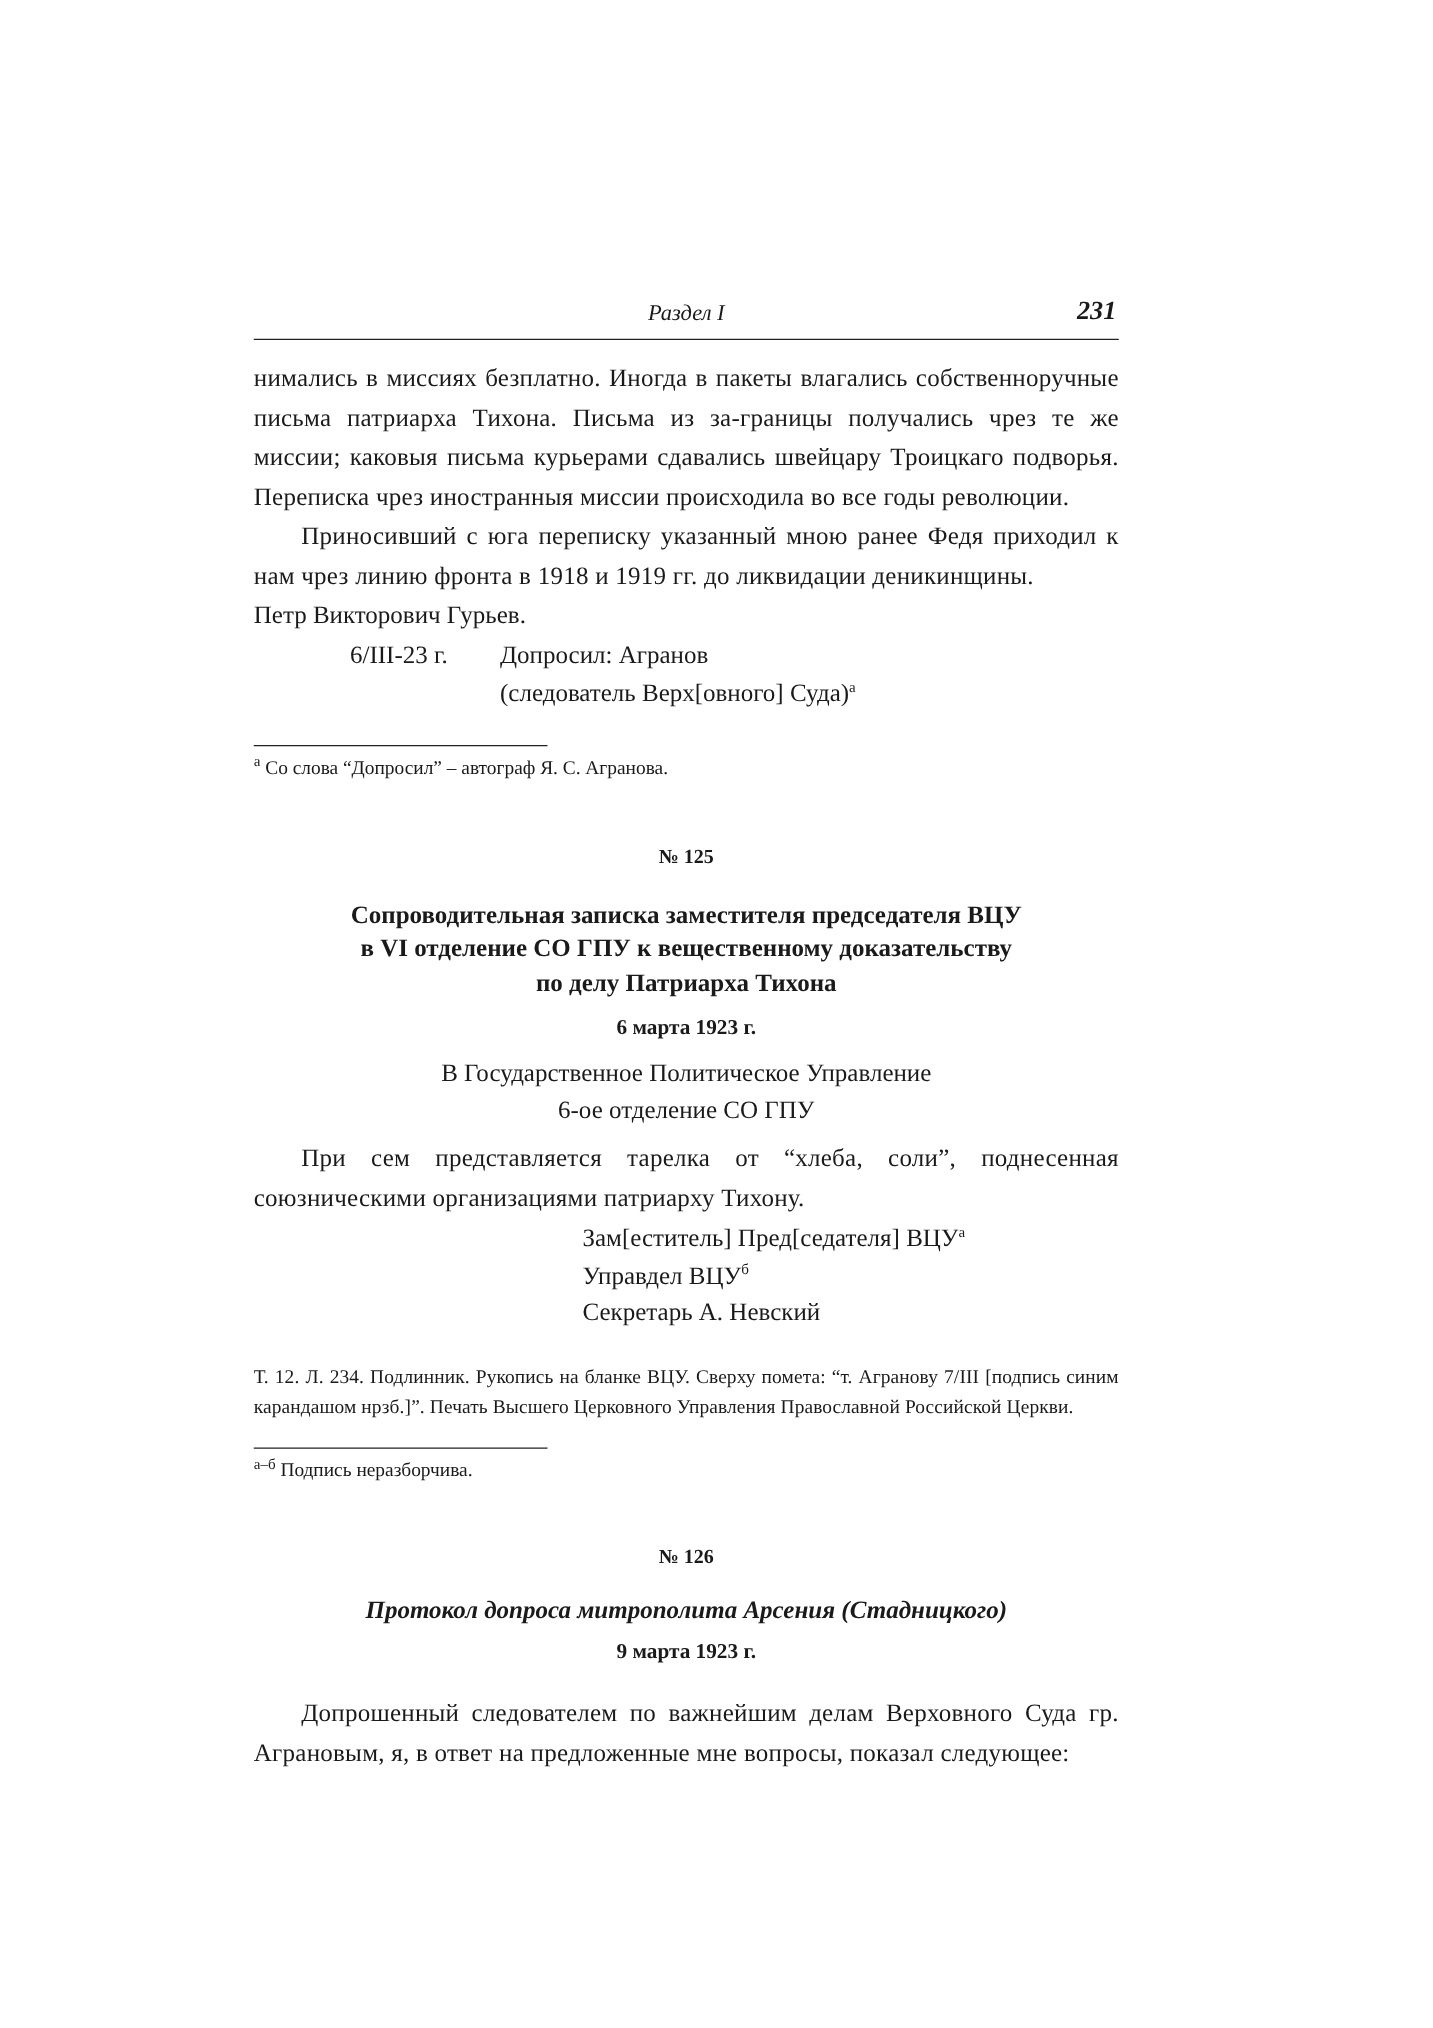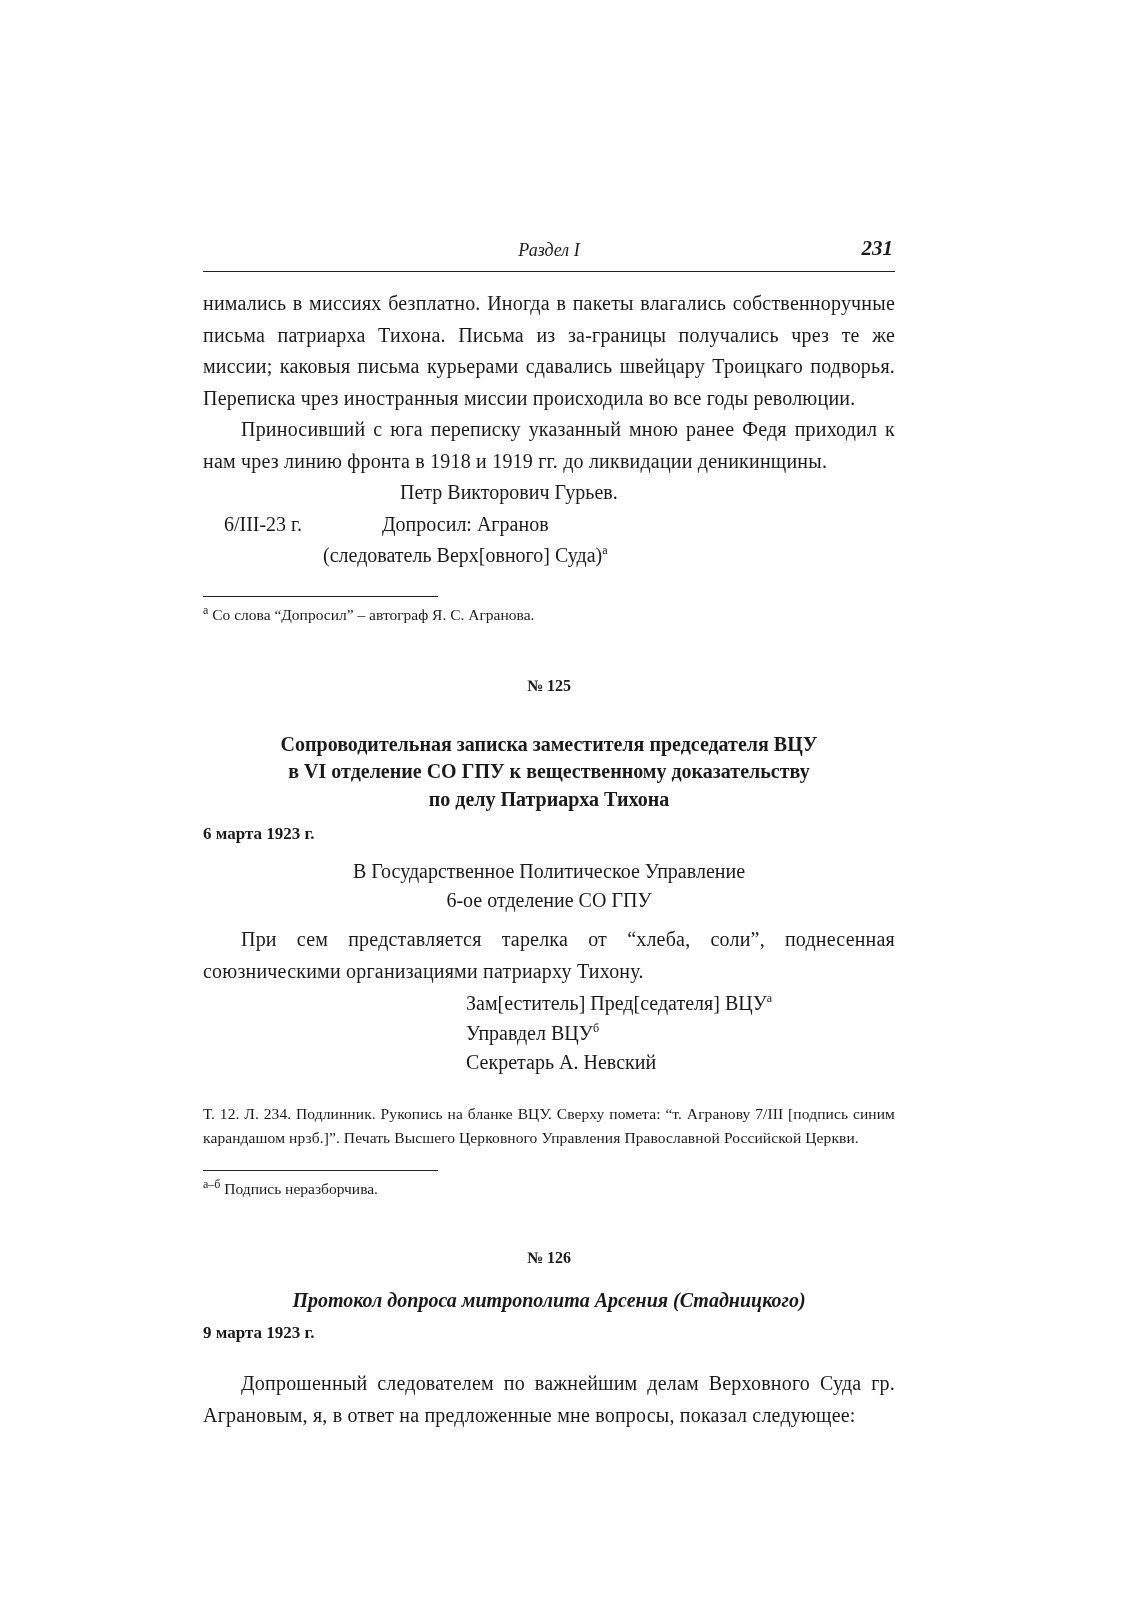--- a/index.html
+++ b/index.html
@@ -40,29 +40,28 @@
   .body-text {
     font-size: 20px;
     line-height: 31.5px;
     text-align: justify;
     letter-spacing: 0.2px;
   }
   .first-after-rule { margin-top: 16px; }
   .indent { text-indent: 38px; }
   
   .sig-name {
-    margin-left: 197px;
     font-size: 20px;
     line-height: 31.5px;
   }
   .sig-row {
     display: flex;
+    margin-left: 77px;
     font-size: 20px;
     line-height: 31.5px;
-    text-align: center;
   }
   .sig-date { width: 120px; }
   .fn-mark {
     font-size: 12px;
     line-height: 0;
     vertical-align: super;
   }
   
   .archive-note {
     margin-top: 30px;
@@ -84,29 +83,29 @@
   }
   
   .doc-number {
     margin-top: 46px;
     text-align: center;
     font-weight: bold;
     font-size: 16px;
     line-height: 27px;
   }
   .doc-title {
-    margin-top: 32px;
+    margin-top: 20px;
     text-align: center;
     font-weight: bold;
     font-size: 20px;
     line-height: 27.5px;
   }
   .doc-date {
     margin-top: 10px;
-    text-align: left;
+    text-align: center;
     font-weight: bold;
     font-size: 17px;
     line-height: 22px;
   }
   .addressee {
     margin-top: 12px;
     text-align: center;
     font-size: 20px;
     line-height: 28.5px;
   }

